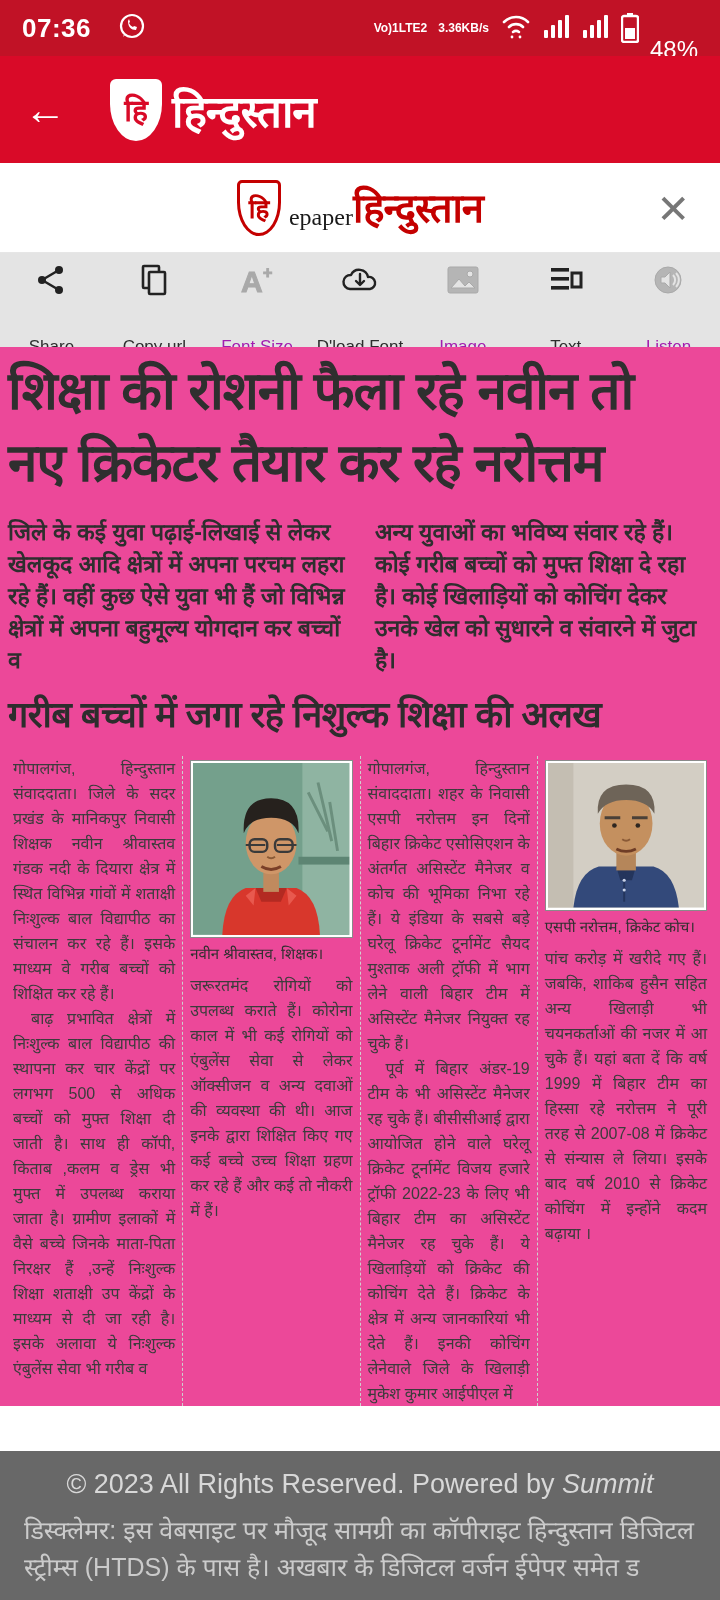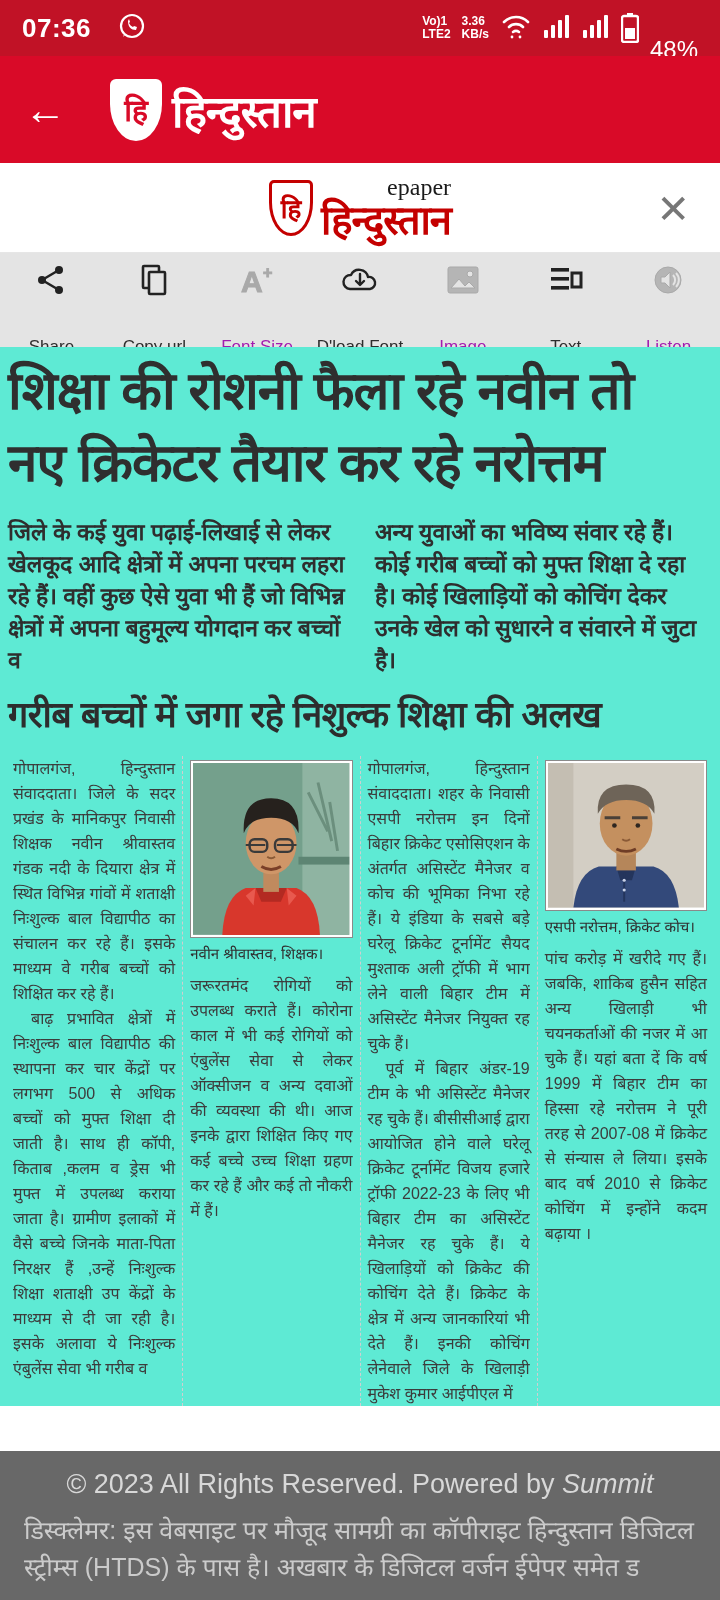--- a/index.html
+++ b/index.html
@@ -10,21 +10,21 @@
   }
 
   
   .status-bar {
     height:56px; background:#c11226; color:#fff; flex:0 0 auto;
     display:flex; align-items:center; padding:0 22px; font-weight:700;
   }
   .sb-time { font-size:26px; letter-spacing:.5px;text-align:center; }
   .sb-left-icons { margin-left:26px; display:flex; align-items:center; }
   .sb-right { margin-left:auto; display:flex; align-items:center; gap:11px; }
-  .sb-stack { display:flex; flex-direction:column; align-items:flex-start; line-height:13px; }
+  .sb-stack { display:flex; flex-direction:row; align-items:flex-start; line-height:13px; }
   .sb-stack span { font-size:12px; font-weight:700; }
   .sb-batt { display:flex; align-items:center; gap:4px; }
   .sb-pct { font-size:24px; font-weight:400;margin-top:44px; }
 
   
   .app-header {
     height:107px; background:#d90a28; flex:0 0 auto;
     display:flex; align-items:center; padding:0 24px;
     border-bottom:2px solid #e5germ4;
   }
@@ -44,38 +44,38 @@
     display:flex; align-items:center; justify-content:center;
     border-bottom:1px solid #e6e6e6;
   }
   .ep-logo { display:flex; align-items:center; gap:8px; }
   .ep-shield {
     width:44px; height:56px; border:3px solid #c40000; background:#fff;
     border-radius:5px 5px 50% 50% / 5px 5px 60% 60%;
     display:flex; align-items:center; justify-content:center;
   }
   .ep-shield .hi { color:#c40000; font-size:26px; font-weight:800; }
-  .ep-text { display:flex; flex-direction:column; align-items:flex-end; }
+  .ep-text { display:flex; flex-direction:row; align-items:flex-end; }
   .ep-tag { font-family:"Liberation Serif","DejaVu Serif",serif; font-size:24px; color:#1a1a1a; line-height:1; }
   .ep-name { color:#c40000; font-size:40px; font-weight:800; line-height:1.05; letter-spacing:-1px; }
   .close-btn { position:absolute; right:30px; top:26px; font-size:40px; color:#777; line-height:1; font-weight:400; }
 
   
   .toolbar {
     height:94px; background:#e4e4e4; flex:0 0 auto; display:flex;
     align-items:flex-start; padding-top:10px;
   }
   .tb-item { flex:1 1 0; display:flex; flex-direction:column; align-items:center; gap:4px; }
   .tb-icon { height:34px; display:flex; align-items:center; justify-content:center; }
   .tb-label { font-size:17px; color:#2d2d2d; text-align:center; line-height:19px;margin-top:36px; }
   .tb-item.disabled .tb-label { color:#a21caf; }
   .tb-item.disabled svg { stroke:#a9a9a9 !important; fill:#a9a9a9; }
 
   
-  .article { flex:0 0 auto; padding:8px 6px 0 6px; background:#5eead4; }
+  .article { flex:0 0 auto; padding:8px 6px 0 6px; background:#ec4899; }
   .headline {
     font-size:53px; font-weight:800; color:#2f2f2f; line-height:1.35;
     letter-spacing:-1px; padding:0 2px;
   }
   .intro-row { display:flex; gap:30px; margin-top:18px; padding:0 2px; }
   .intro-col { flex:1 1 0; font-size:23px; line-height:32px; color:#2e2e2e; font-weight:600; }
   .subhead-row { display:flex; gap:14px; margin-top:14px; padding:0 2px; }
   .subhead { flex:1 1 0; font-size:36px; font-weight:800; color:#2d2d2d; line-height:1.4; letter-spacing:-.5px; }
   .body-row { display:flex; margin-top:16px; }
   .body-col {

